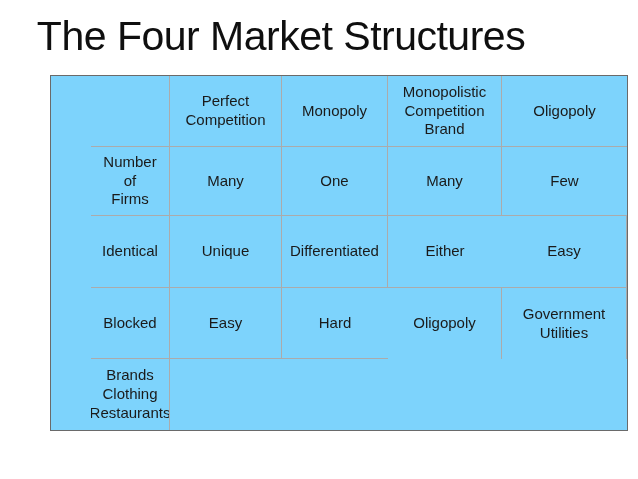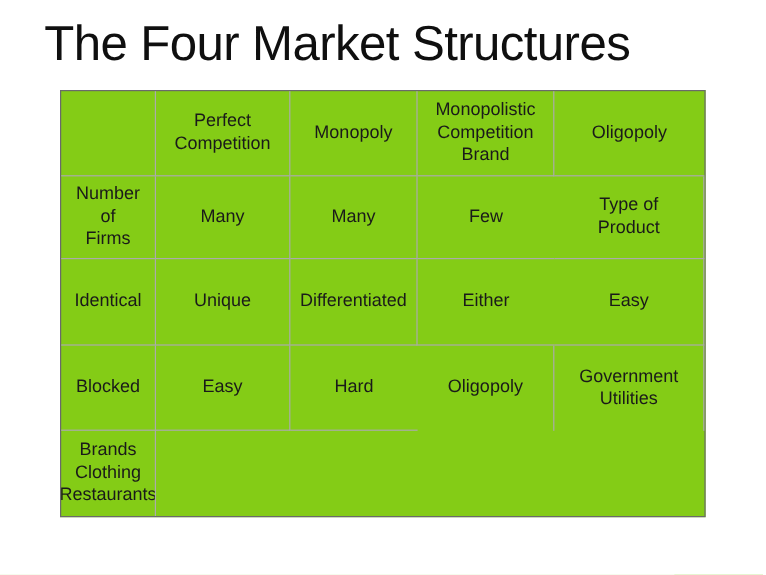--- a/index.html
+++ b/index.html
@@ -25,22 +25,23 @@
     color: #0f0f0f;
     white-space: nowrap;
   }
   .market-table {
     position: absolute;
     left: 50px; top: 75px;
     display: grid;
     grid-template-columns: 79px 112px 106px 114px 125px;
     grid-template-rows: 71px 69px 72px 71px 71px;
     border: 1.5px solid #6a6a6a;
-    background: #84cc16;
+    background: #7dd3fc;
     box-sizing: content-box;
+    padding-left: 40px;
   }
   .cell {
     display: flex;
     align-items: center;
     justify-content: center;
     text-align: center;
     padding: 2px 4px;
     box-sizing: border-box;
     font-size: 15px;
     line-height: 1.26;
@@ -67,25 +68,24 @@
 Competition</div>
     <div class="cell">Monopoly</div>
     <div class="cell">Monopolistic
 Competition
 Brand</div>
     <div class="cell last-col">Oligopoly</div>
 
     <div class="cell">Number of
 Firms</div>
     <div class="cell">Many</div>
+    <div class="cell">One</div>
     <div class="cell">Many</div>
     <div class="cell last-col">Few</div>
 
-    <div class="cell">Type of
-Product</div>
     <div class="cell">Identical</div>
     <div class="cell">Unique</div>
     <div class="cell">Differentiated</div>
     <div class="cell last-col">Either</div>
 
     <div class="cell">Easy</div>
     <div class="cell">Blocked</div>
     <div class="cell">Easy</div>
     <div class="cell last-col">Hard</div>
 

